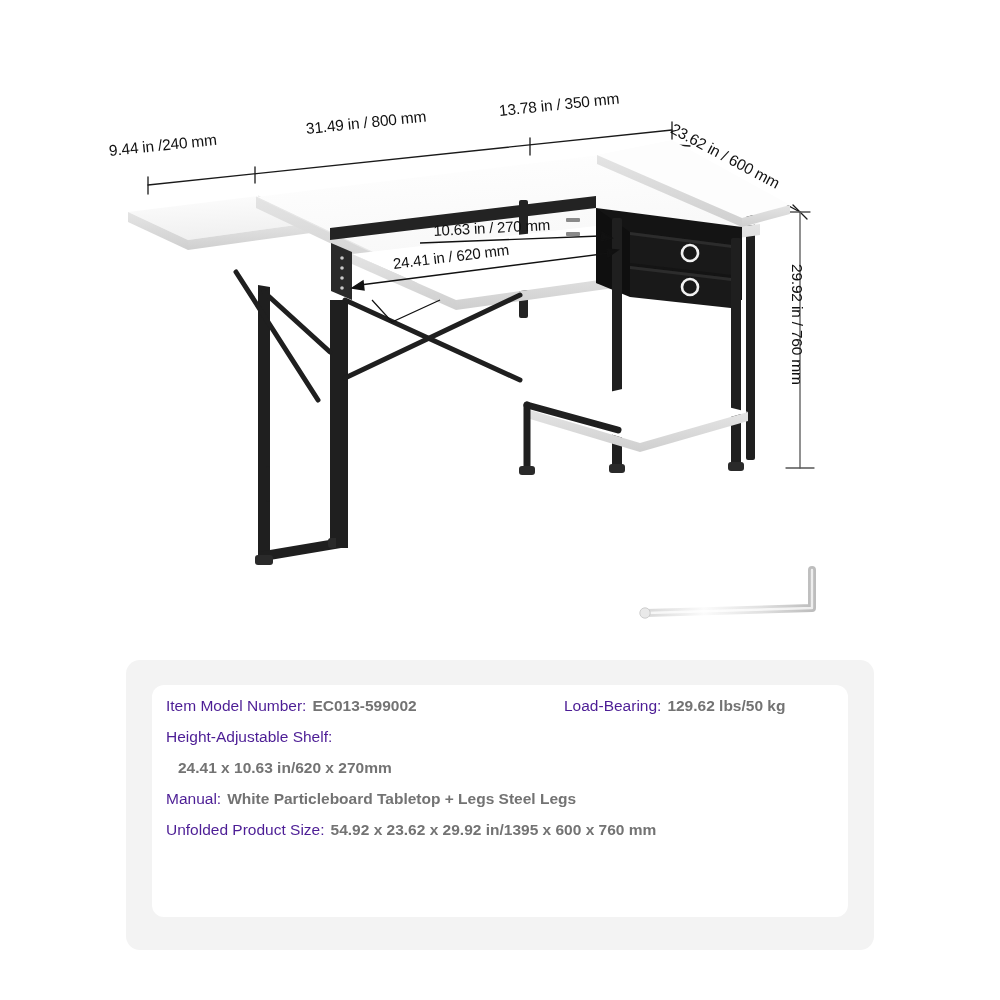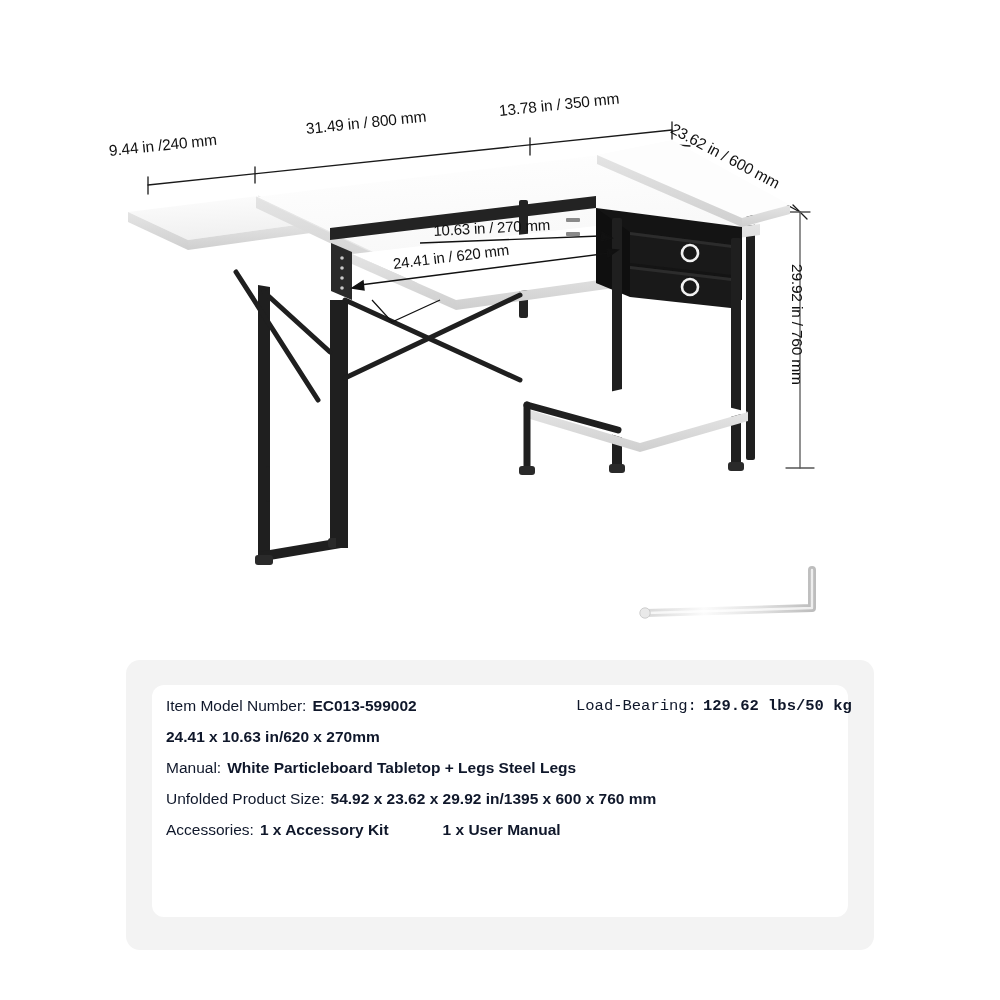--- a/index.html
+++ b/index.html
@@ -29,29 +29,29 @@
   .card-bg{
     position:absolute;left:126px;top:660px;width:748px;height:290px;
     background:#f3f3f3;border-radius:14px;
   }
   .card{
     position:absolute;left:152px;top:685px;width:696px;height:232px;
     background:#ffffff;border-radius:12px;
   }
   .row{display:flex;align-items:baseline;height:31px;}
   .lbl{
-    color:#0f172a;font-size:15.5px;font-weight:400;white-space:nowrap;
+    color:#4c1d95;font-size:15.5px;font-weight:400;white-space:nowrap;
   }
   .val{
-    color:#0f172a;font-size:15.5px;font-weight:bold;white-space:nowrap;
+    color:#737373;font-size:15.5px;font-weight:bold;white-space:nowrap;
     margin-left:6px;
   }
-  .val.no-gap{margin-left:0;text-align:right;}
+  .val.no-gap{margin-left:12px;text-align:right;}
   .col-left{position:absolute;left:14px;top:12px;width:404px;}
-  .col-right{position:absolute;left:424px;top:12px;width:268px;font-family:Liberation Mono, monospace;}
+  .col-right{position:absolute;left:412px;top:12px;width:268px;}
   .gap-accessory{margin-left:54px;}
 </style>
 </head>
 <body>
 
 <div class="stage">
 
   <svg class="illus" viewBox="0 0 1000 660">
     <defs>
       <linearGradient id="topFace" x1="0" y1="0" x2="0.3" y2="1">
@@ -255,41 +255,39 @@
 
   <div class="card-bg"></div>
   <div class="card">
 
     <div class="col-left">
       <div class="row">
         <span class="lbl">Item Model Number:</span>
         <span class="val">EC013-599002</span>
       </div>
 
+      <div class="row">
+        <span class="lbl">Height-Adjustable Shelf:</span>
+      </div>
 
       <div class="row">
         <span class="val no-gap">24.41 x 10.63 in/620 x 270mm</span>
       </div>
 
       <div class="row">
         <span class="lbl">Manual:</span>
         <span class="val">White Particleboard Tabletop + Legs Steel Legs</span>
       </div>
 
       <div class="row">
         <span class="lbl">Unfolded Product Size:</span>
         <span class="val">54.92 x 23.62 x 29.92 in/1395 x 600 x 760 mm</span>
       </div>
 
 
-      <div class="row">
-        <span class="lbl">Accessories:</span>
-        <span class="val">1 x Accessory Kit</span>
-        <span class="val gap-accessory">1 x User Manual</span>
-      </div>
     </div>
 
     <div class="col-right">
       <div class="row">
         <span class="lbl">Load-Bearing:</span>
         <span class="val">129.62 lbs/50 kg</span>
       </div>
     </div>
 
   </div>

